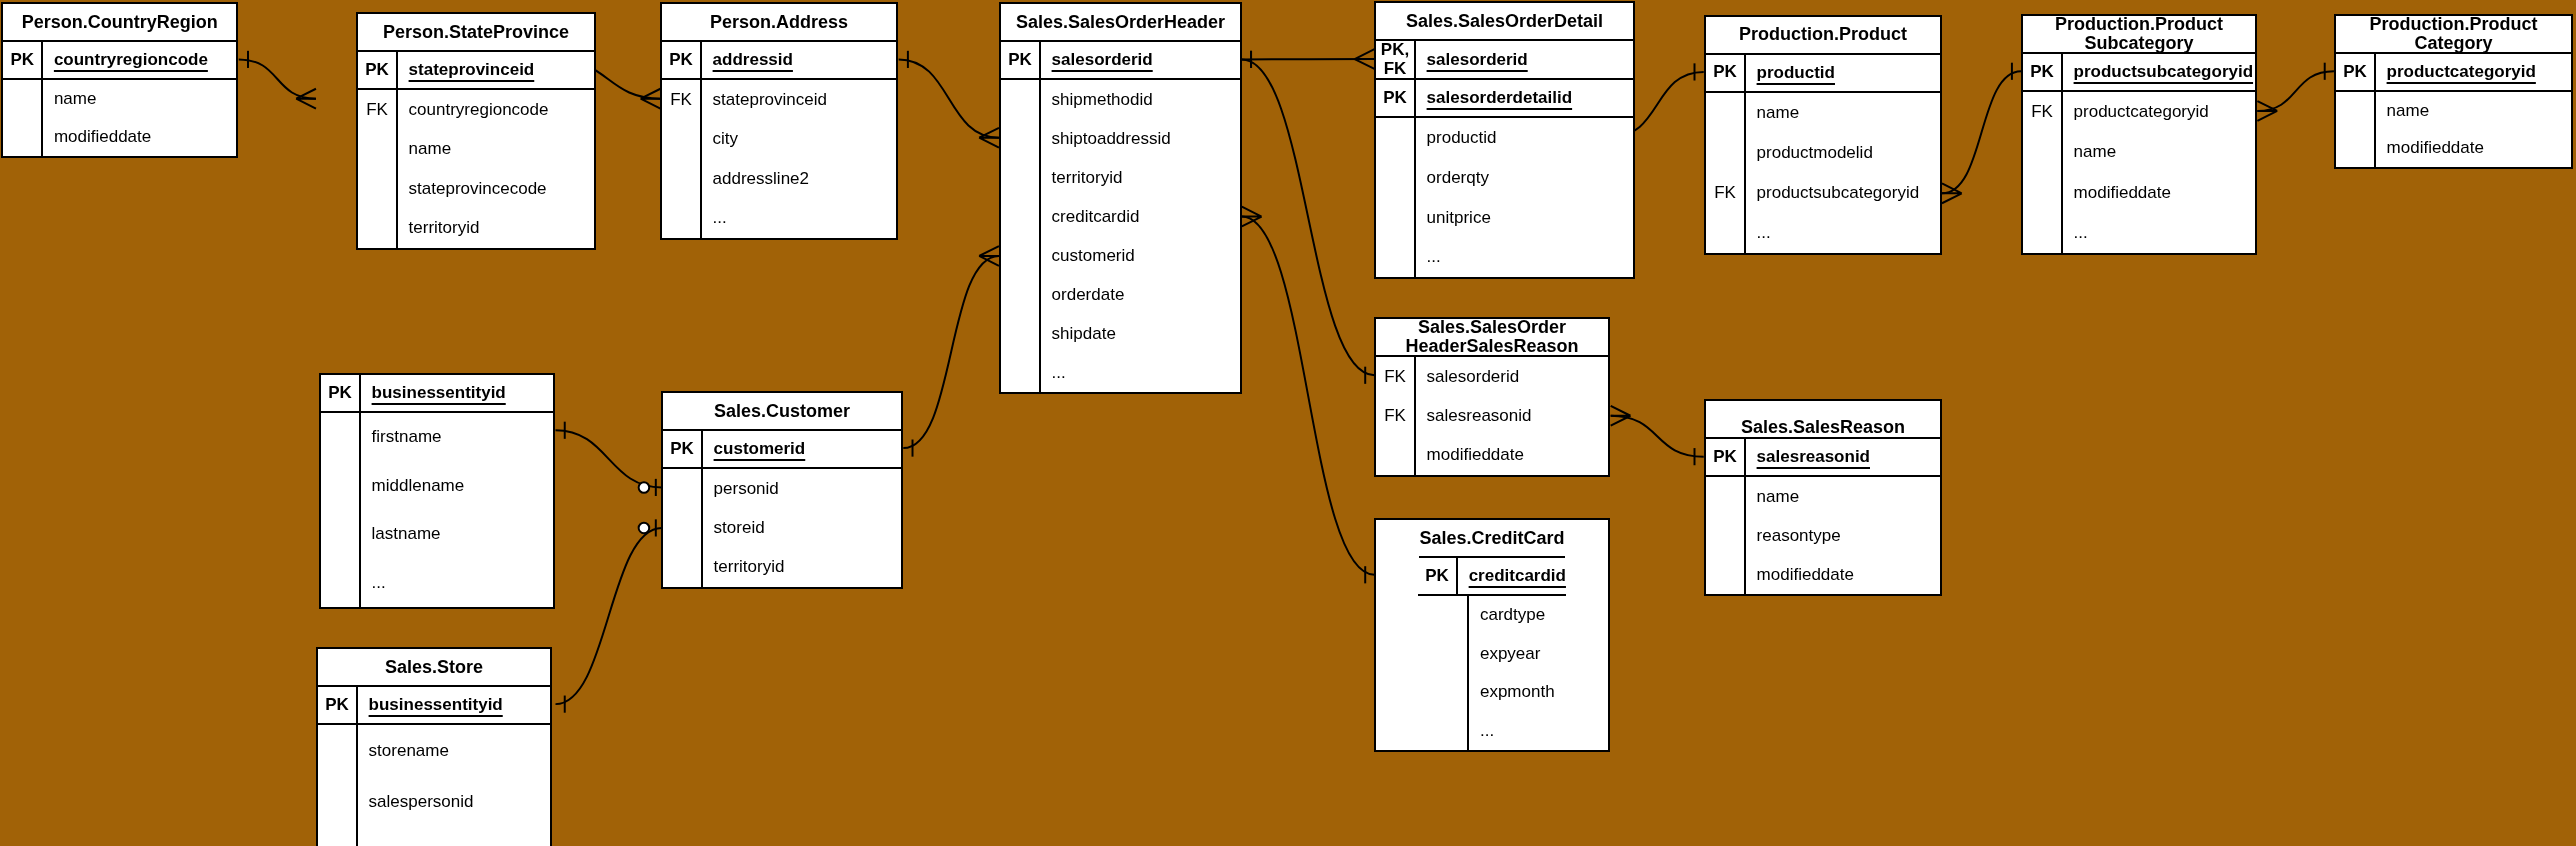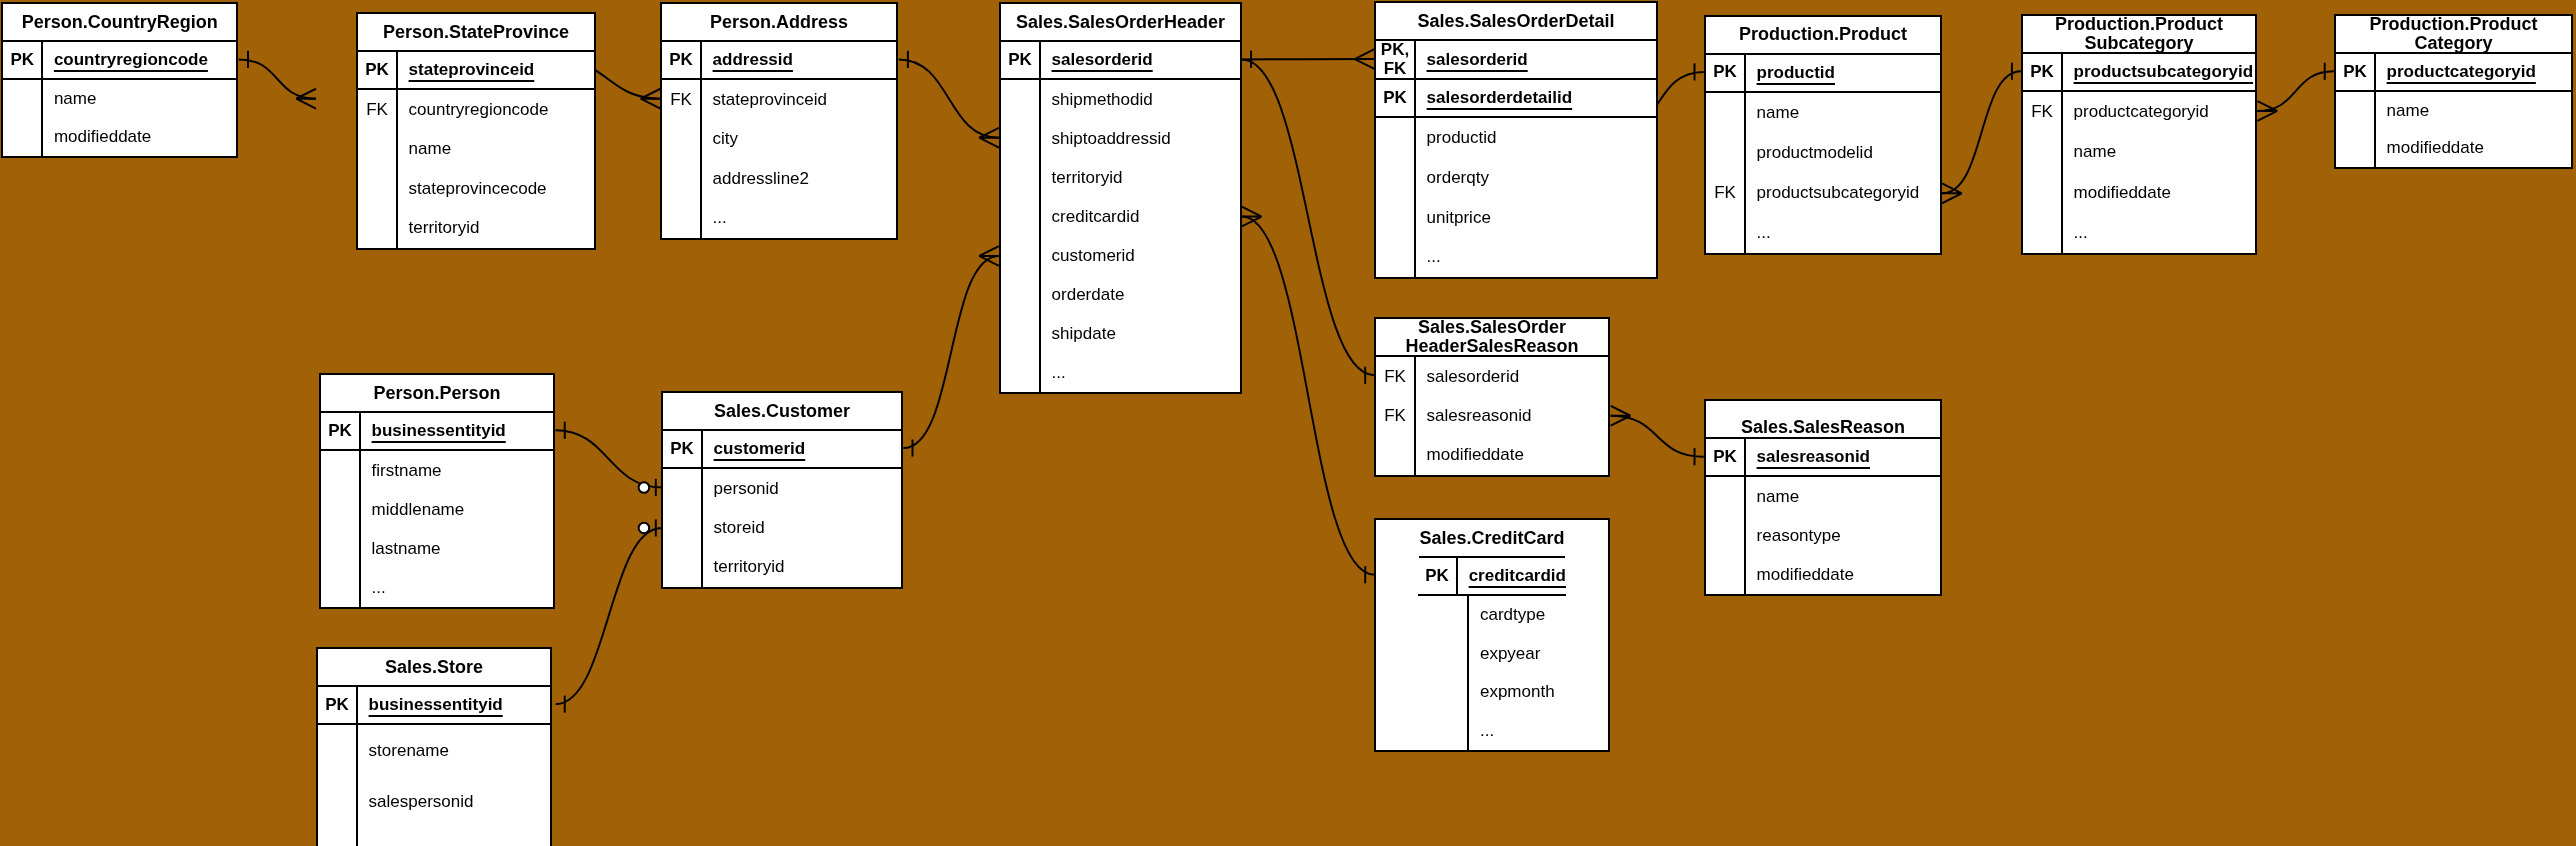--- a/index.html
+++ b/index.html
@@ -338,21 +338,21 @@
             </div>
             <div class="body-row">
               <span>shipdate</span>
             </div>
             <div class="body-row">
               <span>...</span>
             </div>
           </div>
         </div>
       </div>
-      <div class="tbl" style="left: 1374px; top: 1.3px; width: 284px; height: 278px;">
+      <div class="tbl" style="left: 1374px; top: 1.3px; width: 261px; height: 278px;">
         <div class="tbl-title" style="height: 38px;">
           <span>Sales.SalesOrderDetail</span>
         </div>
         <div class="key-row" style="height: 39px;">
           <div class="label-cell label-bold">
             <span>PK,</span>
             <span>FK</span>
           </div>
           <div class="name-cell">
             <span class="pk-name">salesorderid</span>
@@ -482,23 +482,20 @@
             <div class="body-row">
               <span>name</span>
             </div>
             <div class="body-row">
               <span>modifieddate</span>
             </div>
           </div>
         </div>
       </div>
       <div class="tbl" style="left: 319px; top: 373px; width: 236px; height: 236px;">
-        <div class="tbl-title" style="height: 38px;">
-          <span>Person.Person</span>
-        </div>
         <div class="key-row" style="height: 38px;">
           <div class="label-cell label-bold">
             <span>PK</span>
           </div>
           <div class="name-cell">
             <span class="pk-name">businessentityid</span>
           </div>
         </div>
         <div class="tbl-body">
           <div class="body-label-col">

